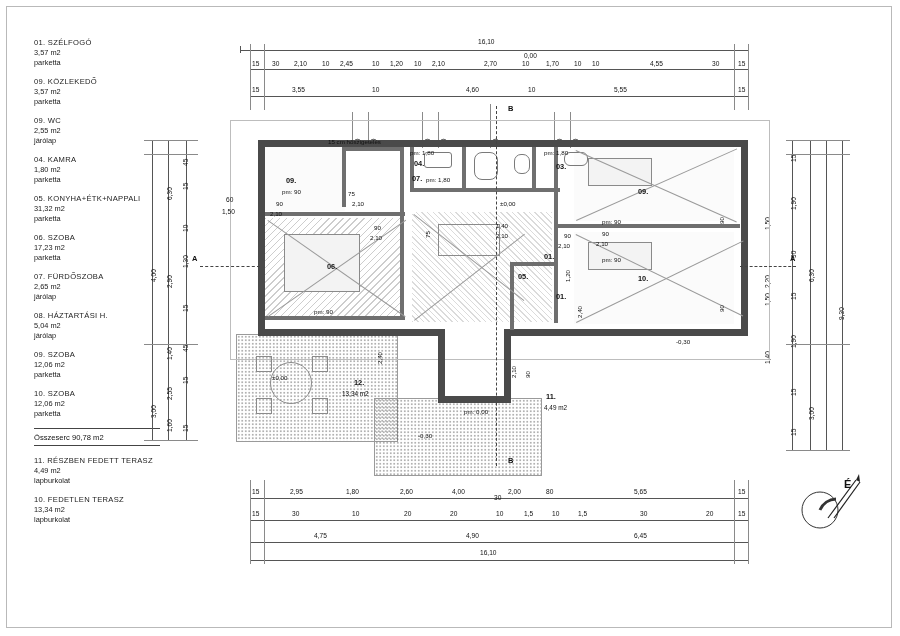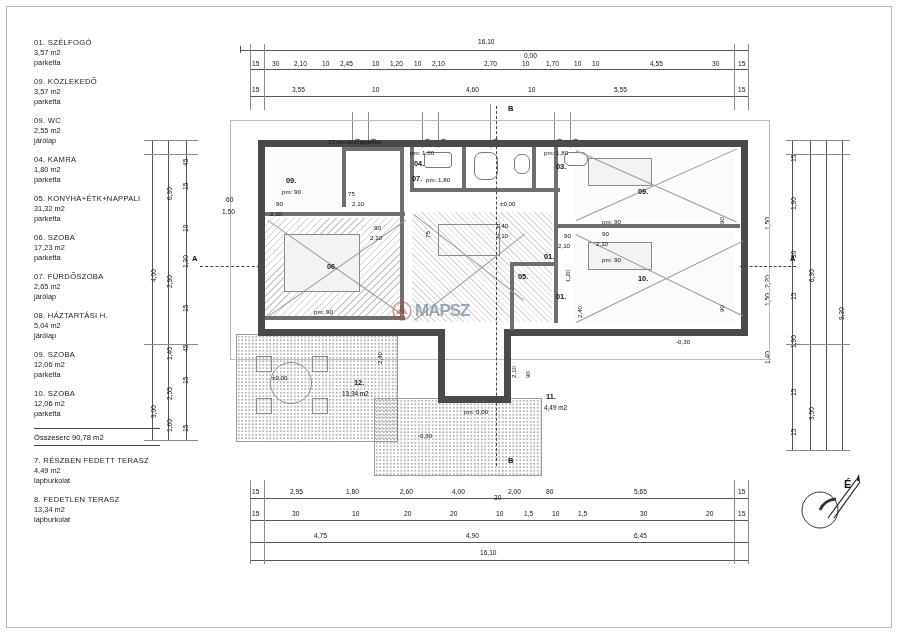--- a/index.html
+++ b/index.html
@@ -113,26 +113,26 @@
       <div class="leg-l3">parketta</div>
     </div>
     <div class="leg-item">
       <div class="leg-l1">10. SZOBA</div>
       <div class="leg-l2">12,06 m2</div>
       <div class="leg-l3">parketta</div>
     </div>
     <div id="legend-total">Összeserc 90,78 m2</div>
     <div class="leg-gap"></div>
     <div class="leg-item">
-      <div class="leg-l1">7. RÉSZBEN FEDETT TERASZ</div>
+      <div class="leg-l1">11. RÉSZBEN FEDETT TERASZ</div>
       <div class="leg-l2">4,49 m2</div>
       <div class="leg-l3">lapburkolat</div>
     </div>
     <div class="leg-item">
-      <div class="leg-l1">8. FEDETLEN TERASZ</div>
+      <div class="leg-l1">10. FEDETLEN TERASZ</div>
       <div class="leg-l2">13,34 m2</div>
       <div class="leg-l3">lapburkolat</div>
     </div>
   </div>
 
   <div>
 
     <div class="dimline" style="left:240px;top:50px;width:508px;"></div>
     <div class="tick" style="left:240px;top:46px;"></div>
     <div class="tick" style="left:748px;top:46px;"></div>
@@ -406,29 +406,20 @@
   </div>
 
   <div class="axisline" style="left:200px;top:266px;width:60px;"></div>
   <div class="axisline" style="left:740px;top:266px;width:56px;"></div>
   <div class="secLbl" style="left:192px;top:254px;">A</div>
   <div class="secLbl" style="left:790px;top:254px;">A</div>
 
   <div class="dimtxt" style="left:226px;top:196px;">60</div>
   <div class="dimtxt" style="left:222px;top:208px;">1,50</div>
 
-  <div id="wm">
-    <div id="wm-mark">
-      <svg width="20" height="20" viewBox="0 0 20 20">
-        <circle cx="10" cy="10" r="9" fill="none" stroke="#c0392b" stroke-width="1.4" opacity=".7"></circle>
-        <path d="M4 13 L10 4 L16 13 Z" fill="#c0392b" opacity=".55"></path>
-      </svg>
-    </div>
-    <div id="wm-txt">MAPSZ</div>
-  </div>
 
   <div id="compass">
     <svg width="76" height="64" viewBox="0 0 76 64">
       <circle cx="30" cy="38" r="18" fill="none" stroke="#333" stroke-width="1"></circle>
       <path d="M30 38 A18 18 0 0 1 46 27" fill="none" stroke="#333" stroke-width="3"></path>
       <line x1="38" y1="46" x2="66" y2="8" stroke="#222" stroke-width="1.2"></line>
       <line x1="44" y1="46" x2="70" y2="10" stroke="#222" stroke-width="1.2"></line>
       <polygon points="66,8 70,10 69,2" fill="#222"></polygon>
     </svg>
     <div class="abs" style="left:54px;top:6px;font-size:11px;font-weight:bold;color:#111;">É</div>

